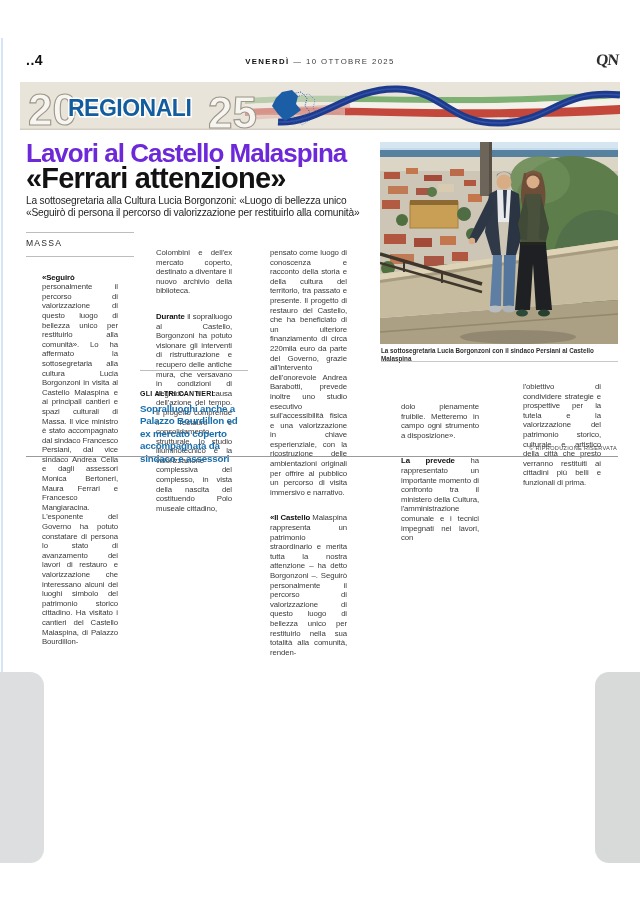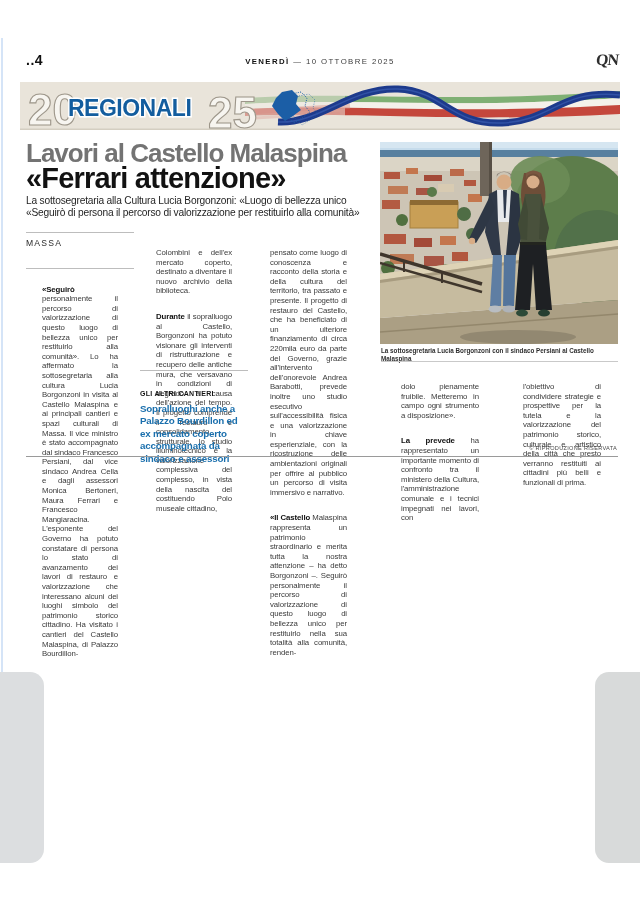--- a/index.html
+++ b/index.html
@@ -20,41 +20,41 @@
   .page-num{left:26px;top:52px;font-size:14px;font-weight:bold;color:#111;letter-spacing:.5px;}
   .date-line{left:0;right:0;top:57px;text-align:center;font-size:7.8px;color:#3c3c3c;letter-spacing:1.4px;}
   .date-line b{color:#111;}
   .brand{right:22px;top:51px;font-family:"Liberation Serif",serif;font-weight:bold;font-size:16px;
          color:#2e2e2e;transform:skewX(-6deg);letter-spacing:-1px;}
 
   
   .banner{left:20px;top:82px;width:600px;height:48px;}
 
   
-  .hl1{left:26px;top:138px;font-size:26px;font-weight:bold;color:#737373;letter-spacing:-1px;white-space:nowrap;}
+  .hl1{left:26px;top:138px;font-size:26px;font-weight:bold;color:#6d28d9;letter-spacing:-1px;white-space:nowrap;}
   .hl2{left:26px;top:162px;font-size:29px;font-weight:bold;color:#121212;letter-spacing:-.8px;white-space:nowrap;}
   .subhead{left:26px;top:195px;width:360px;font-size:10.2px;line-height:11.6px;color:#1f1f1f;letter-spacing:-.2px;}
 
   
   .photo{left:380px;top:142px;width:238px;height:202px;}
   .caption{left:381px;top:347px;width:237px;font-size:6.3px;font-weight:bold;color:#2e2e2e;line-height:7.5px;}
   .caption-rule{left:381px;top:361px;width:237px;border-top:1px solid #c9c9c9;}
 
   
   .col{top:232px;font-size:7.8px;line-height:9.6px;text-align:justify;color:#3a3a3a;letter-spacing:-.1px;}
   .col p{margin:16px;hyphens:auto;}
   .col p b{color:#101010;}
   .col1{left:26px;width:108px;}
   .col2{left:140px;width:108px;height:230px;}
   .col3{left:254px;width:109px;}
-  .col4{left:385px;top:366px;width:110px;}
+  .col4{left:385px;top:386px;width:110px;}
   .col5{left:507px;top:366px;width:110px;height:92px;}
 
   .dateline-wrap{border-top:1px solid #bdbdbd;border-bottom:1px solid #bdbdbd;
-                 padding:6px 0 19px;margin-bottom:8px;}
+                 padding:6px 0 7px;margin-bottom:8px;}
   .dateline{font-size:8.6px;letter-spacing:1.2px;color:#2a2a2a;}
 
   .sidebar{position:absolute;left:0;top:138px;width:108px;border-top:1px solid #bdbdbd;padding-top:18px;text-align:left;}
   .sidebar-label{font-size:7px;font-weight:bold;color:#141414;letter-spacing:.3px;margin-bottom:4px;}
   .sidebar-heading{font-size:9.8px;font-weight:bold;color:#1a6fad;line-height:12.6px;letter-spacing:-.2px;}
 
   .signature{position:absolute;right:0;top:78px;font-size:5.6px;color:#4a4a4a;letter-spacing:.3px;}
 
   .rule-full{left:26px;top:456px;width:592px;border-top:1px solid #9a9a9a;}
 </style>

